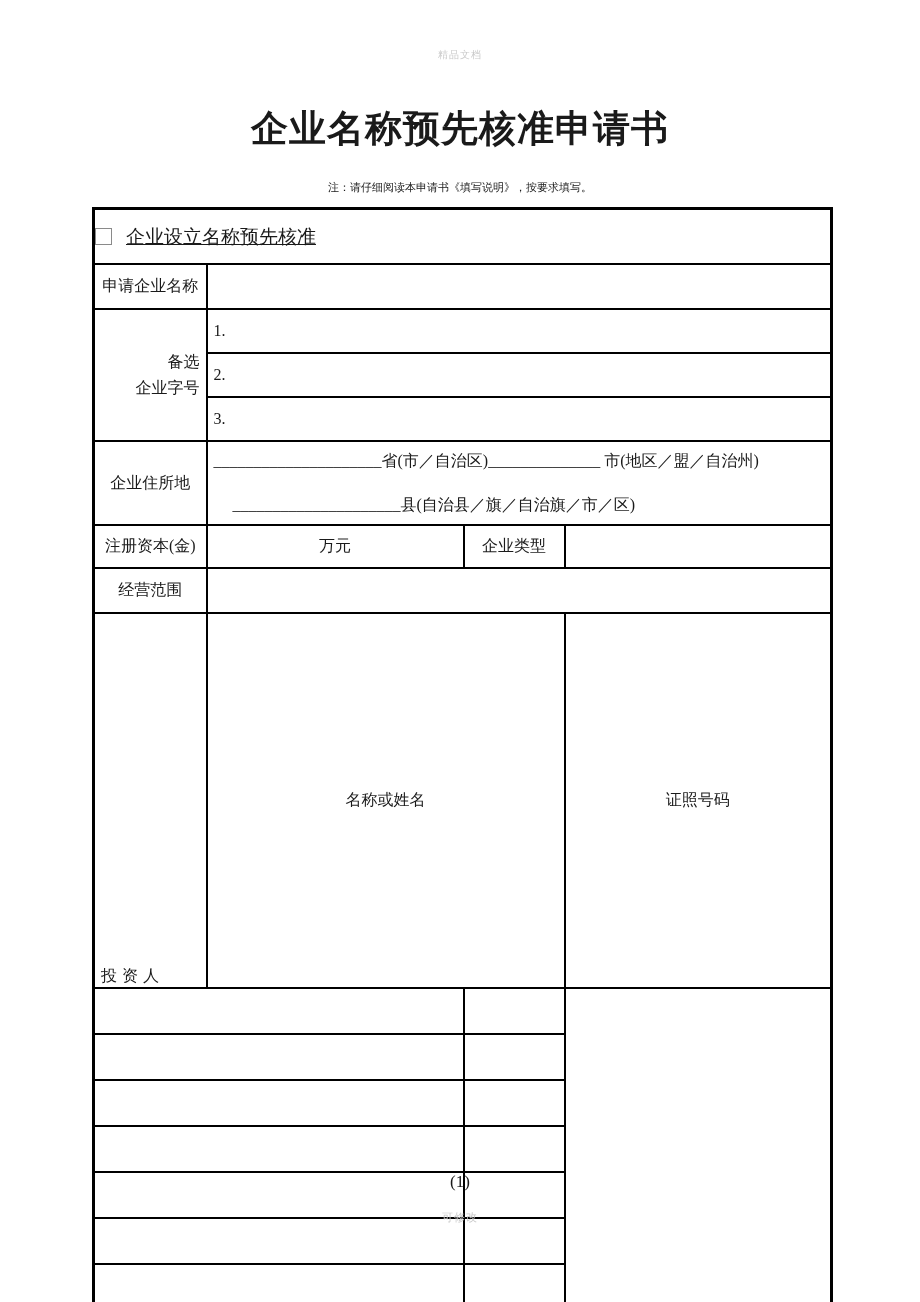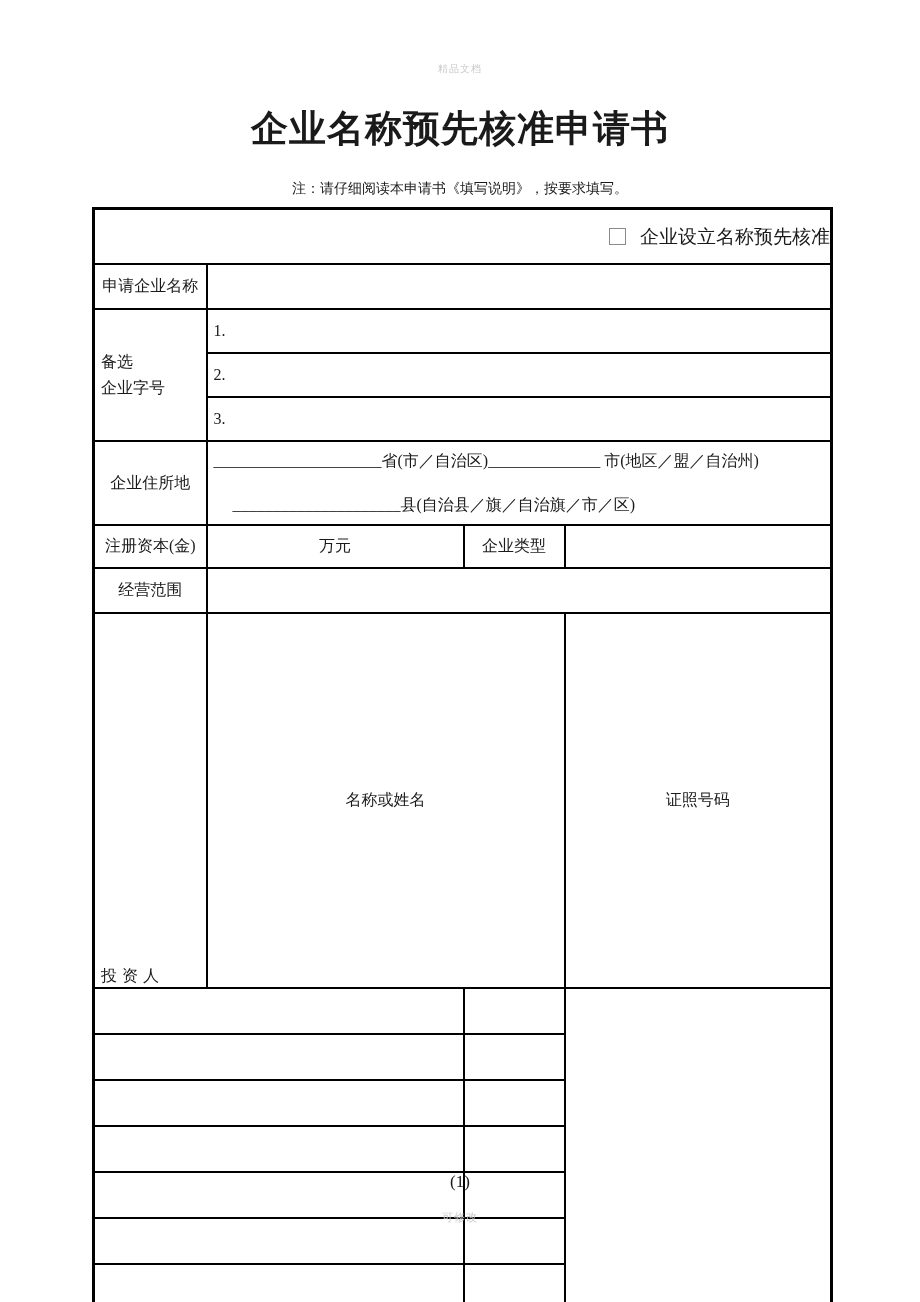--- a/index.html
+++ b/index.html
@@ -5,55 +5,55 @@
   html,body{margin:0;padding:0;background:#ffffff;}
   body{
     width:920px;height:1302px;position:relative;
     font-family:"Liberation Serif","DejaVu Serif",serif;
     color:#1a1a1a;
   }
   .watermark{
     position:absolute;left:50%;transform:translateX(-50%);
     color:#c9c9c9;font-size:10px;letter-spacing:1px;white-space:nowrap;
   }
-  .wm-top{top:62px;}
+  .wm-top{top:48px;}
   .wm-bottom{top:1210px;font-size:11px;}
   .doc-title{
     position:absolute;top:104px;left:0;width:100%;
     text-align:center;font-size:37px;font-weight:bold;
     letter-spacing:1px;margin:0;
   }
   .doc-note{
     position:absolute;top:180px;left:0;width:100%;
-    text-align:center;font-size:14px;
+    text-align:center;font-size:11px;
   }
   table.form{
     position:absolute;top:207px;left:92px;
     width:738px;border-collapse:collapse;table-layout:fixed;
     border:3px solid #000;
   }
   table.form td{
     border:2px solid #000;
     font-size:16px;
     padding:0 6px;
     vertical-align:middle;
     overflow:hidden;
   }
   col.c1{width:113px;} col.c2{width:257px;} col.c3{width:101px;} col.c4{width:267px;}
 
-  tr.r-sechdr td{height:53px;text-align:right;font-size:19px;padding:0;}
+  tr.r-sechdr td{height:53px;text-align:left;font-size:19px;padding:0;text-decoration:underline;}
   .chk{
     display:inline-block;width:15px;height:15px;
     border:1px solid #8a8a8a;vertical-align:-2px;margin-right:14px;
   }
   tr.r-name td{height:43px;}
   td.lbl{text-align:center;padding:0 4px;}
   tr.r-alt td{height:42px;}
   td.alt-cell{font-size:14.5px;vertical-align:middle;padding-left:7px;}
-  td.alt-lbl div{line-height:26px;text-align:left;}
+  td.alt-lbl div{line-height:26px;text-align:right;}
   tr.r-addr td{height:82px;}
   td.addr-cell{font-size:16px;padding-left:2px;}
   td.addr-cell .line{display:block;line-height:30px;white-space:nowrap;}
   td.addr-cell .line2{margin-top:14px;margin-left:19px;}
   tr.r-cap td{height:41px;}
   td.center{text-align:center;}
   tr.r-scope td{height:43px;}
   tr.r-invhdr td{height:41px;text-align:center;border-radius:9px;}
   tr.inv-row td{height:44px;}
   td.inv-label{vertical-align:top;padding:0;}

